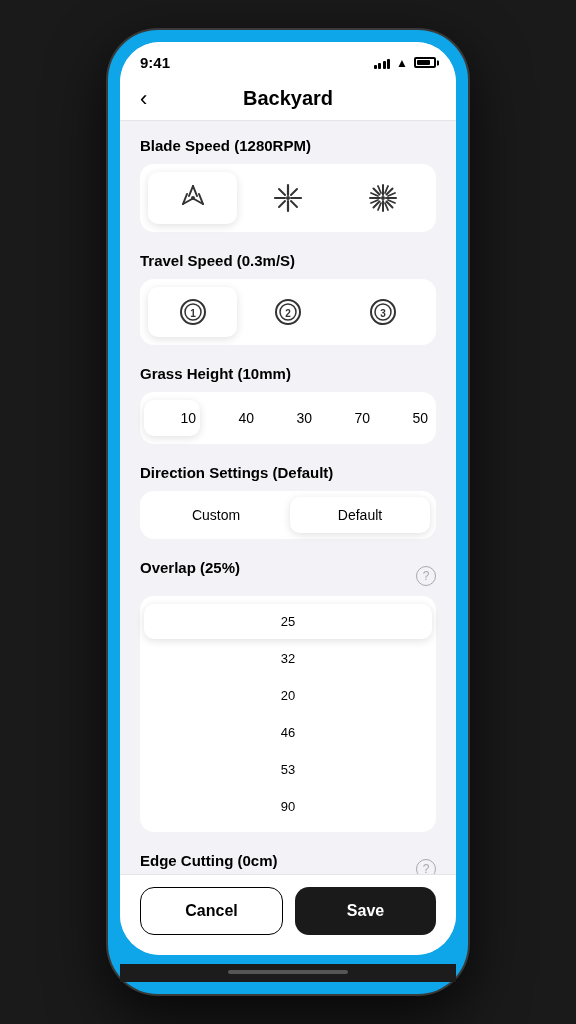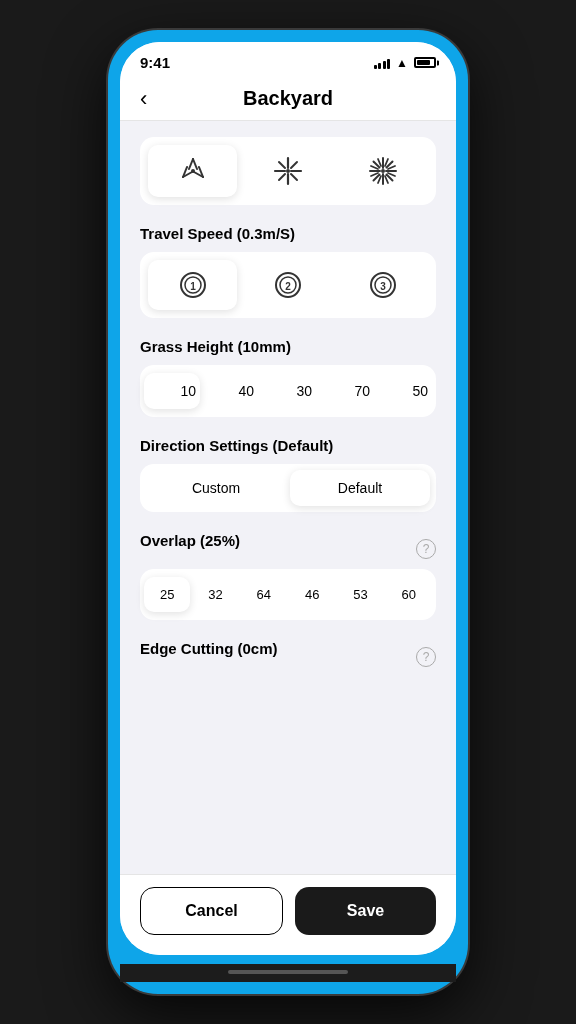--- a/index.html
+++ b/index.html
@@ -247,20 +247,21 @@
       font-size: 12px;
       color: #aaa;
       cursor: pointer;
     }
     .overlap-row {
       background: #fff;
       border-radius: 14px;
       display: flex;
       padding: 8px 4px;
       gap: 2px;
+      flex-direction: column;
     }
     .overlap-btn {
       flex: 1;
       padding: 10px 4px;
       border-radius: 10px;
       border: none;
       background: transparent;
       cursor: pointer;
       font-size: 13px;
       font-weight: 500;
@@ -336,20 +337,21 @@
     </div>
 
     <div class="nav-bar">
       <span class="back-btn">‹</span>
       <span class="nav-title">Backyard</span>
     </div>
 
     <div class="scroll-content">
 
       <div class="section">
+        <div class="section-label">Blade Speed (1280RPM)</div>
         <div class="option-row">
           <button class="option-btn active">
             <svg width="32" height="32" viewBox="0 0 32 32" fill="none" xmlns="http://www.w3.org/2000/svg">
               <circle cx="16" cy="16" r="2" fill="#333"></circle>
               <line x1="16" y1="4" x2="12" y2="14" stroke="#333" stroke-width="2" stroke-linecap="round"></line>
               <line x1="16" y1="4" x2="20" y2="14" stroke="#333" stroke-width="2" stroke-linecap="round"></line>
               <line x1="26" y1="22" x2="17" y2="17" stroke="#333" stroke-width="2" stroke-linecap="round"></line>
               <line x1="26" y1="22" x2="22" y2="12" stroke="#333" stroke-width="2" stroke-linecap="round"></line>
               <line x1="6" y1="22" x2="15" y2="17" stroke="#333" stroke-width="2" stroke-linecap="round"></line>
               <line x1="6" y1="22" x2="10" y2="12" stroke="#333" stroke-width="2" stroke-linecap="round"></line>
@@ -439,24 +441,24 @@
       </div>
 
       <div class="section">
         <div class="section-header">
           <div class="section-label">Overlap (25%)</div>
           <div class="help-icon">?</div>
         </div>
         <div class="overlap-row">
           <button class="overlap-btn active">25</button>
           <button class="overlap-btn">32</button>
-          <button class="overlap-btn">64</button>
+          <button class="overlap-btn">20</button>
           <button class="overlap-btn">46</button>
           <button class="overlap-btn">53</button>
-          <button class="overlap-btn">60</button>
+          <button class="overlap-btn">90</button>
         </div>
       </div>
 
       <div class="section">
         <div class="section-header">
           <div class="section-label">Edge Cutting (0cm)</div>
           <div class="help-icon">?</div>
         </div>
 
       </div>

